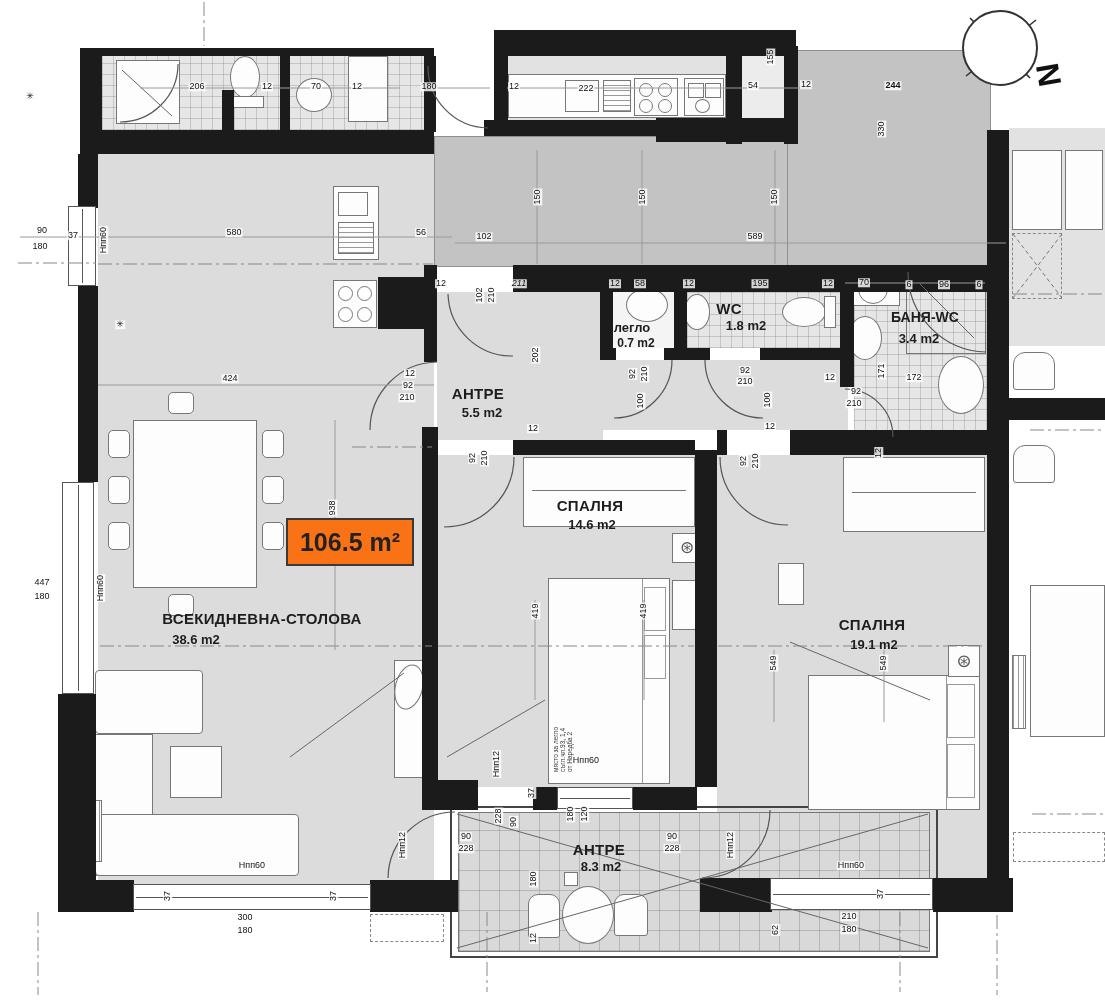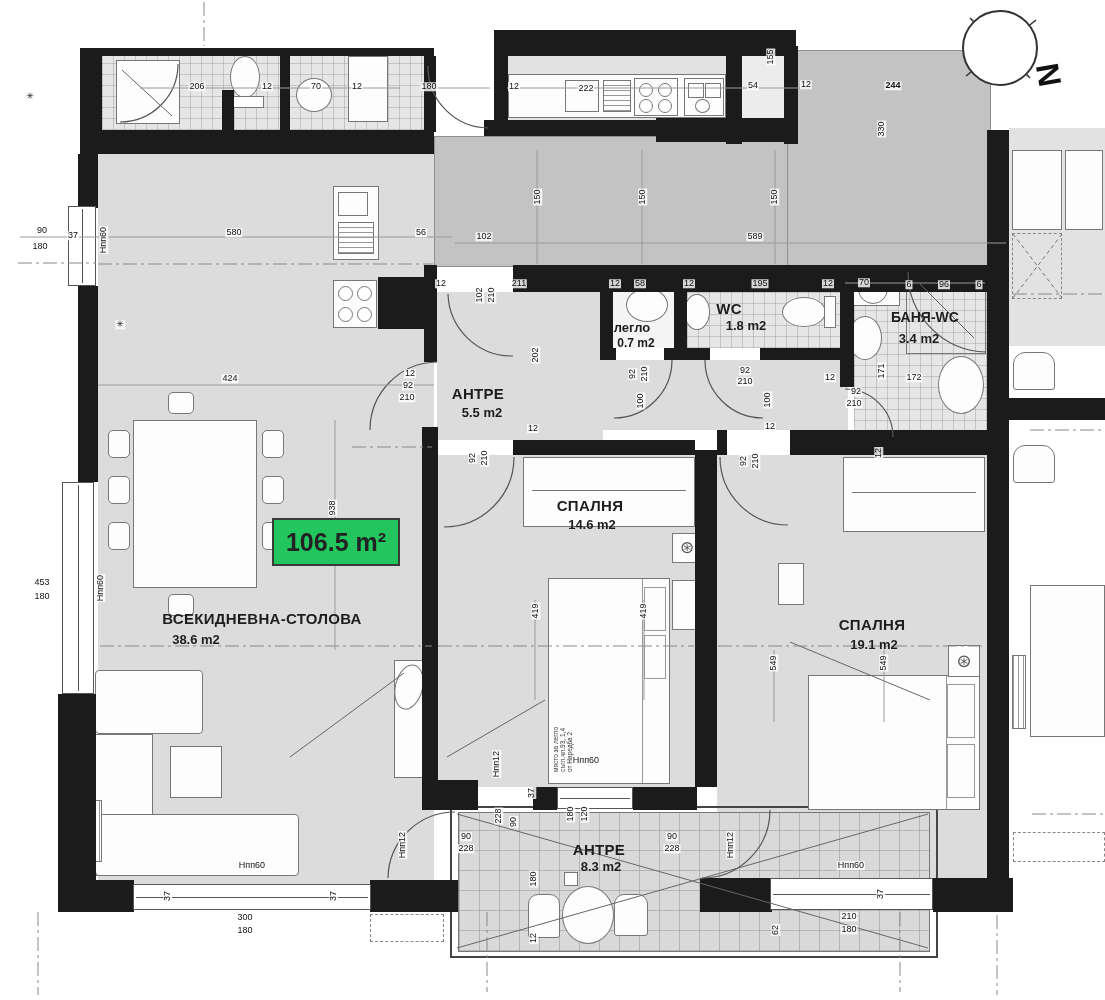--- a/index.html
+++ b/index.html
@@ -27,21 +27,21 @@
   .circ{position:absolute;border:1px solid #777;border-radius:50%;background:#fff;box-sizing:border-box;}
   svg.overlay{position:absolute;left:0;top:0;z-index:40;pointer-events:none;}
   #dim-layer{position:absolute;left:0;top:0;width:100%;height:100%;z-index:50;pointer-events:none;}
   .dim{position:absolute;font-size:9px;color:#111;background:rgba(255,255,255,.82);padding:0 1px;
        line-height:1.05;white-space:nowrap;transform:translate(-50%,-50%);}
   .dim.rot{transform:translate(-50%,-50%) rotate(-90deg);}
   .lbl{position:absolute;z-index:50;transform:translate(-50%,-50%);white-space:nowrap;color:#1d1d1d;}
   .rname{font-size:15px;font-weight:bold;letter-spacing:.3px;}
   .rarea{font-size:13px;font-weight:bold;}
   .small-name{font-size:13px;font-weight:bold;}
-  .totbox{position:absolute;z-index:50;left:272px;top:518px;width:124px;height:44px;background:#22c55e;
+  .totbox{position:absolute;z-index:50;left:286px;top:518px;width:124px;height:44px;background:#f97316;
           border:2px solid #3a3a3a;display:flex;align-items:center;justify-content:center;
           font-size:25px;font-weight:bold;color:#222;}
   .north{position:absolute;z-index:50;font-size:32px;font-weight:bold;color:#111;
          transform:translate(-50%,-50%) rotate(80deg);}
   .compass{position:absolute;left:962px;top:10px;width:76px;height:76px;border:2px solid #333;
            border-radius:50%;z-index:45;background:#fff;box-sizing:border-box;}
   #bed-note{position:absolute;left:552px;top:772px;width:200px;z-index:50;
             transform:rotate(-90deg);transform-origin:top left;}
   .bednote-line{font-size:6.5px;line-height:7px;color:#333;white-space:nowrap;}
 </style>
@@ -332,21 +332,21 @@
       <div class="dim" style="left: 73px; top: 236px;">37</div>
       <div class="dim" style="left: 40px; top: 247px;">180</div>
       <div class="dim" style="left: 234px; top: 233px;">580</div>
       <div class="dim" style="left: 421px; top: 233px;">56</div>
       <div class="dim" style="left: 484px; top: 237px;">102</div>
       <div class="dim" style="left: 755px; top: 237px;">589</div>
       <div class="dim rot" style="left: 538px; top: 197px;">150</div>
       <div class="dim rot" style="left: 643px; top: 197px;">150</div>
       <div class="dim rot" style="left: 775px; top: 197px;">150</div>
       <div class="dim" style="left: 441px; top: 284px;">12</div>
-      <div class="dim" style="left: 519px; top: 284px;">211</div>
+      <div class="dim" style="left: 519px; top: 284px; font-style: italic;">211</div>
       <div class="dim" style="left: 615px; top: 284px;">12</div>
       <div class="dim" style="left: 640px; top: 284px;">58</div>
       <div class="dim" style="left: 689px; top: 284px;">12</div>
       <div class="dim" style="left: 760px; top: 284px;">195</div>
       <div class="dim" style="left: 828px; top: 284px;">12</div>
       <div class="dim" style="left: 864px; top: 283px;">70</div>
       <div class="dim" style="left: 909px; top: 285px;">6</div>
       <div class="dim" style="left: 944px; top: 285px;">96</div>
       <div class="dim" style="left: 979px; top: 285px;">6</div>
       <div class="dim rot" style="left: 480px; top: 295px;">102</div>
@@ -368,21 +368,21 @@
       <div class="dim" style="left: 408px; top: 386px;">92</div>
       <div class="dim" style="left: 407px; top: 398px;">210</div>
       <div class="dim rot" style="left: 473px; top: 458px;">92</div>
       <div class="dim rot" style="left: 485px; top: 458px;">210</div>
       <div class="dim" style="left: 533px; top: 429px;">12</div>
       <div class="dim rot" style="left: 744px; top: 461px;">92</div>
       <div class="dim rot" style="left: 756px; top: 461px;">210</div>
       <div class="dim rot" style="left: 879px; top: 453px;">12</div>
       <div class="dim" style="left: 230px; top: 379px;">424</div>
       <div class="dim rot" style="left: 333px; top: 508px;">938</div>
-      <div class="dim" style="left: 42px; top: 583px;">453</div>
+      <div class="dim" style="left: 42px; top: 583px;">447</div>
       <div class="dim" style="left: 42px; top: 597px;">180</div>
       <div class="dim rot" style="left: 536px; top: 611px;">419</div>
       <div class="dim rot" style="left: 644px; top: 611px;">419</div>
       <div class="dim rot" style="left: 774px; top: 663px;">549</div>
       <div class="dim rot" style="left: 884px; top: 663px;">549</div>
       <div class="dim rot" style="left: 168px; top: 896px;">37</div>
       <div class="dim" style="left: 245px; top: 918px;">300</div>
       <div class="dim" style="left: 245px; top: 931px;">180</div>
       <div class="dim rot" style="left: 334px; top: 896px;">37</div>
       <div class="dim rot" style="left: 881px; top: 894px;">37</div>

